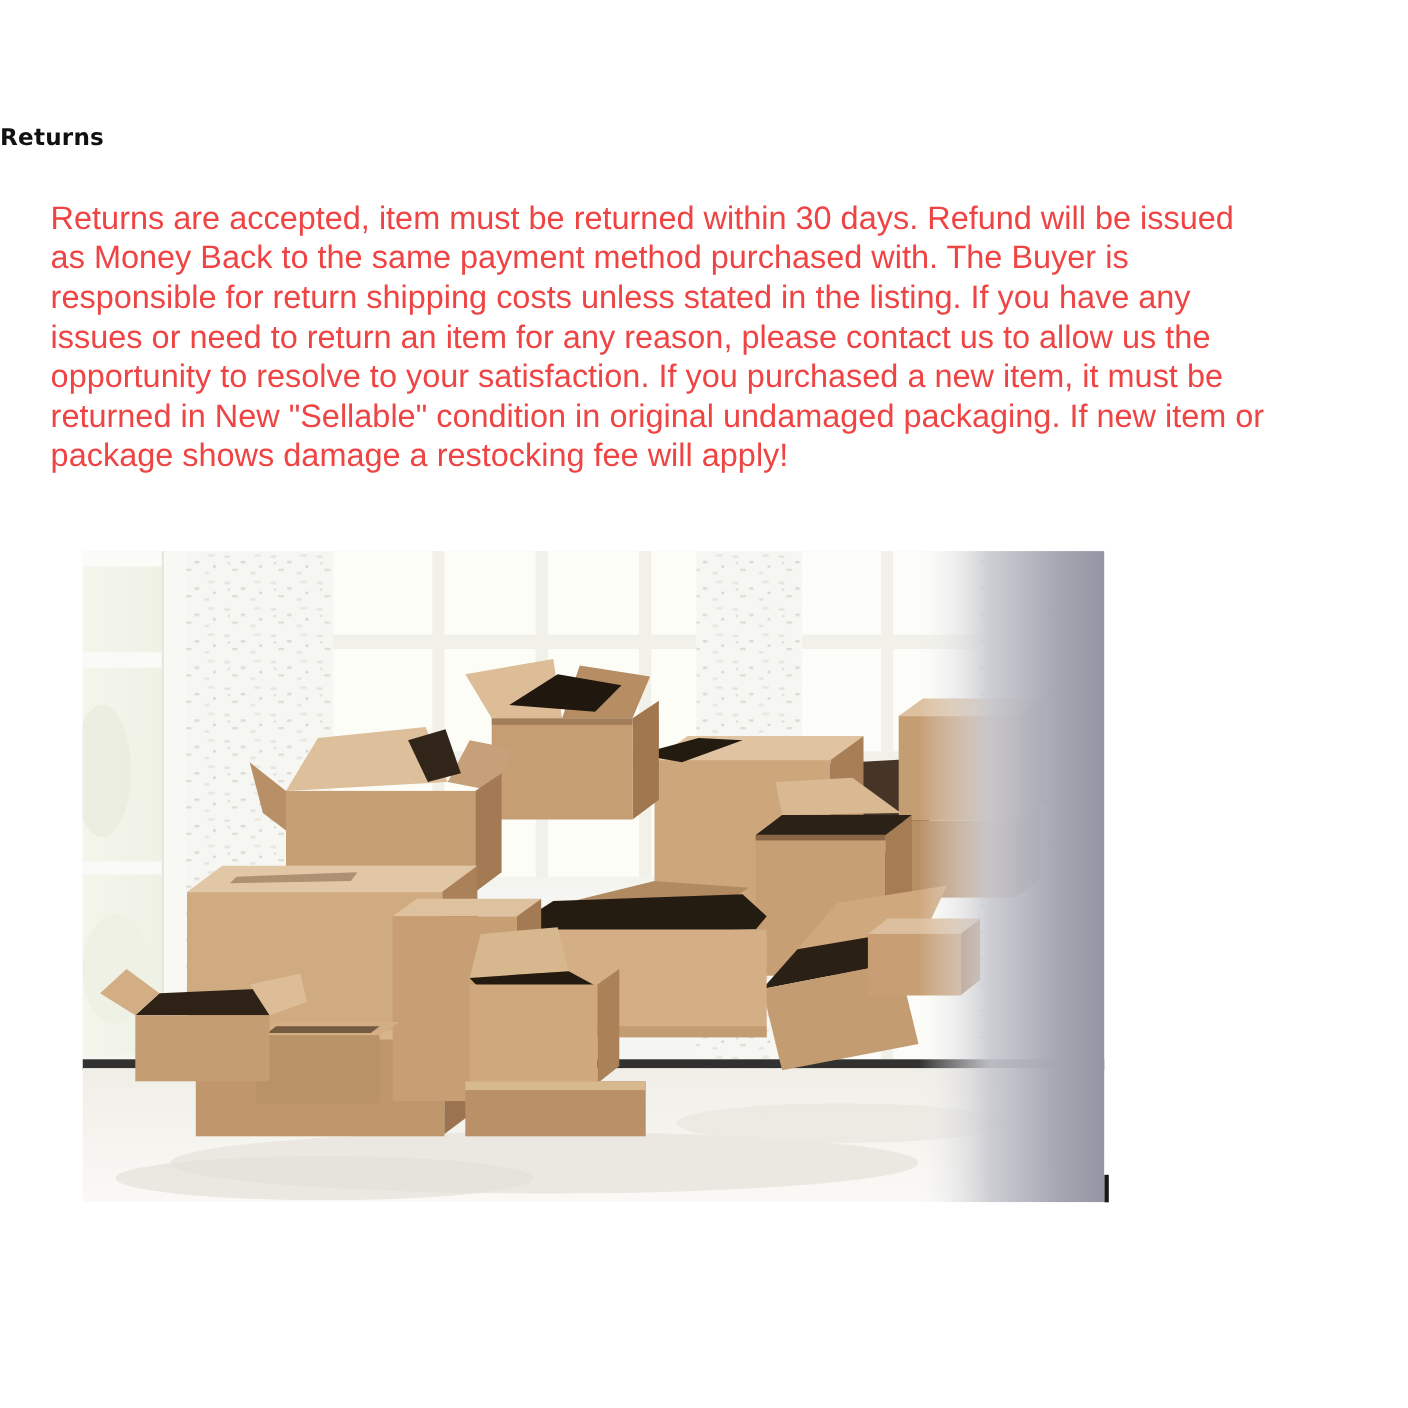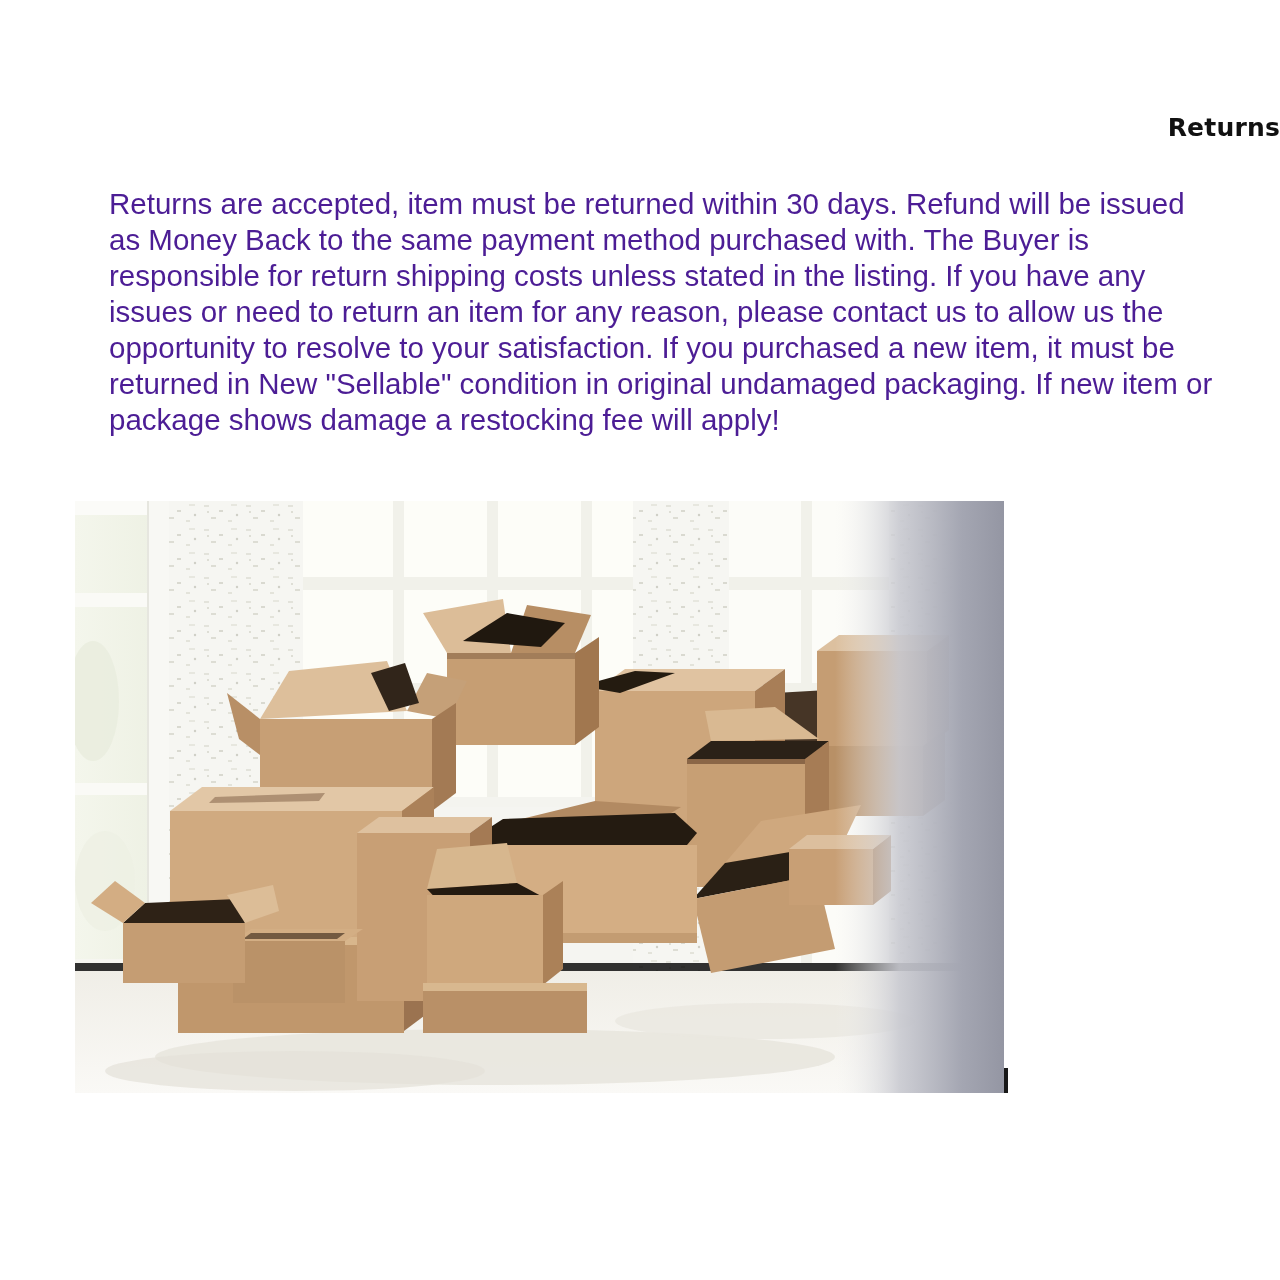--- a/index.html
+++ b/index.html
@@ -7,33 +7,33 @@
     width:1280px; height:1280px;
     background:#ffffff;
     font-family:"Liberation Sans", sans-serif;
     color:#1c1c1c;
     position:relative;
     overflow:hidden;
   }
   .title {
     margin:0;
     padding-top:113px;
-    text-align:right;
+    text-align:left;
     font-family:"DejaVu Sans", sans-serif;
-    font-size:25px;
+    font-size:21px;
     font-weight:700;
     color:#111;
     letter-spacing:0.2px;
   }
   .policy {
     width:1112px;
-    margin:44px 0 0 109px;
+    margin:44px 0 0 46px;
     font-size:29.5px;
     line-height:36px;
-    color:#4c1d95;
+    color:#ef4444;
   }
   .photo {
     position:absolute;
     left:75px; top:501px;
     width:929px; height:592px;
     margin:0;
   }
   .photo svg { display:block; width:100%; height:100%; }
   .caret {
     position:absolute;

